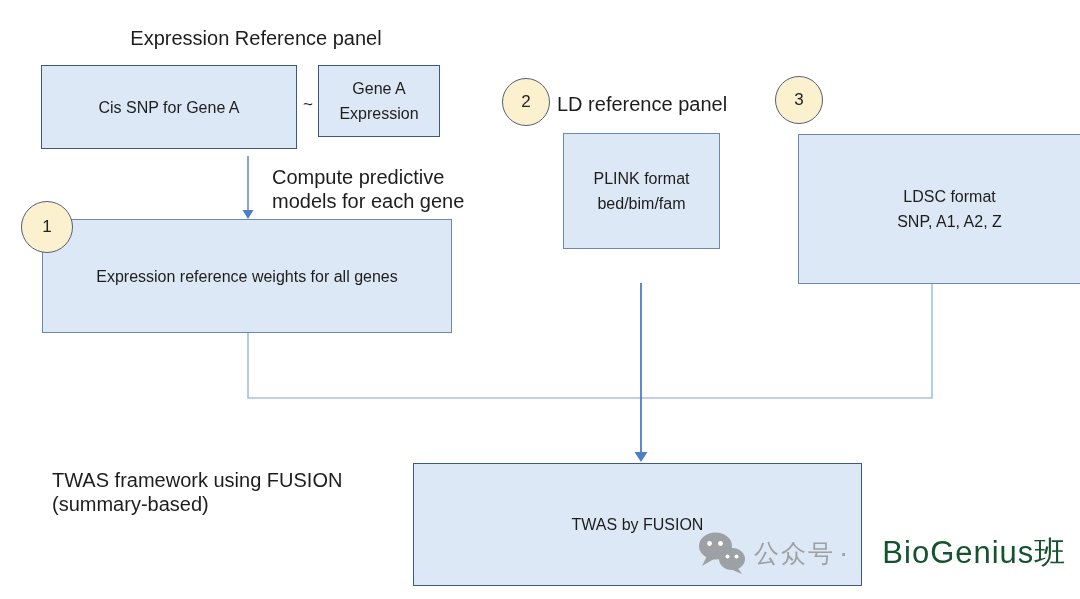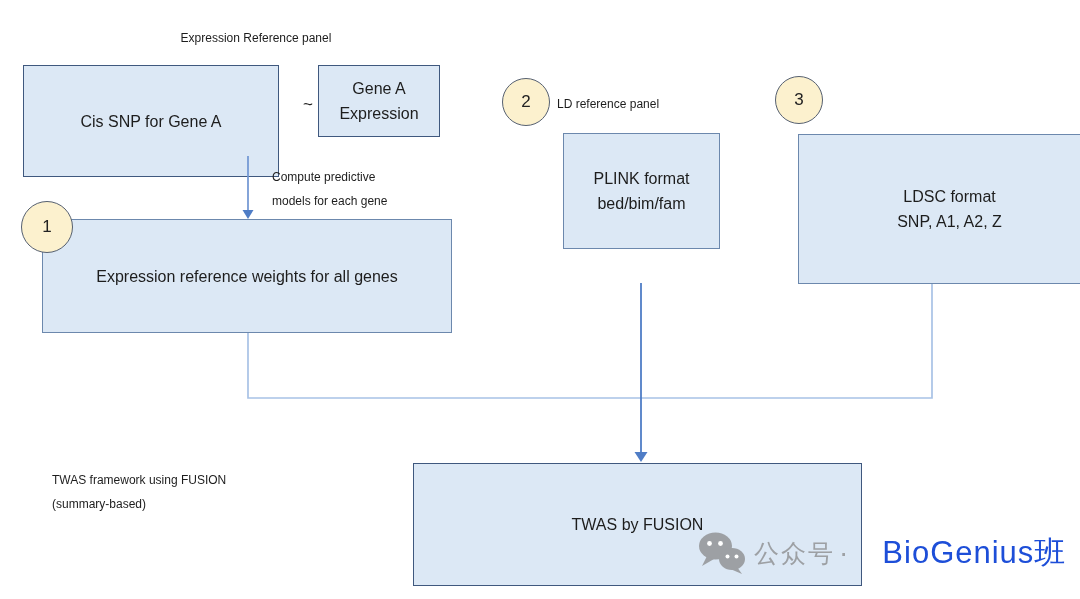--- a/index.html
+++ b/index.html
@@ -12,40 +12,40 @@
     border:1.5px solid #3f587e;display:flex;flex-direction:column;
     align-items:center;justify-content:center;text-align:center;
     font-size:16px;line-height:25px;color:#1d1d1d;z-index:2;
   }
   .box.light-border{border-color:#6c88ad;}
   .circle{
     position:absolute;box-sizing:border-box;border-radius:50%;
     background:#fcf1ce;border:1.6px solid #566070;display:flex;
     align-items:center;justify-content:center;font-size:17px;color:#222;z-index:6;
   }
-  .label{position:absolute;font-size:12px;line-height:24px;color:#1d1d1d;z-index:3;}
+  .label{position:absolute;font-size:20px;line-height:24px;color:#1d1d1d;z-index:3;}
   .label.center{text-align:center;}
   .tilde{position:absolute;font-size:17px;color:#1d1d1d;z-index:3;}
   .connector-svg{position:absolute;left:0;top:0;z-index:4;pointer-events:none;}
   .watermark{
     position:absolute;left:698px;top:532px;display:flex;align-items:center;
     z-index:10;white-space:nowrap;
   }
   .watermark .cn{font-size:25px;color:#9da0a4;letter-spacing:2px;margin-left:8px;}
   .watermark .sep{font-size:28px;color:#9da0a4;margin:0 6px 0 4px;}
-  .watermark .en{font-size:31px;color:#1d4ed8;letter-spacing:1px;padding-left:28px;}
+  .watermark .en{font-size:31px;color:#14532d;letter-spacing:1px;padding-left:28px;}
 </style>
 </head>
 <body>
 
 <div class="canvas">
 
   <div class="label center" style="left:120px;top:26px;width:272px;">Expression Reference panel</div>
 
-  <div class="box" style="left:23px;top:65px;width:256px;height:112px;">
+  <div class="box" style="left:41px;top:65px;width:256px;height:84px;">
     <span>Cis SNP for Gene A</span>
   </div>
 
   <div class="tilde" style="left:298px;top:95px;width:20px;text-align:center;">~</div>
 
   <div class="box" style="left:318px;top:65px;width:122px;height:72px;">
     <span>Gene A</span>
     <span>Expression</span>
   </div>
 

